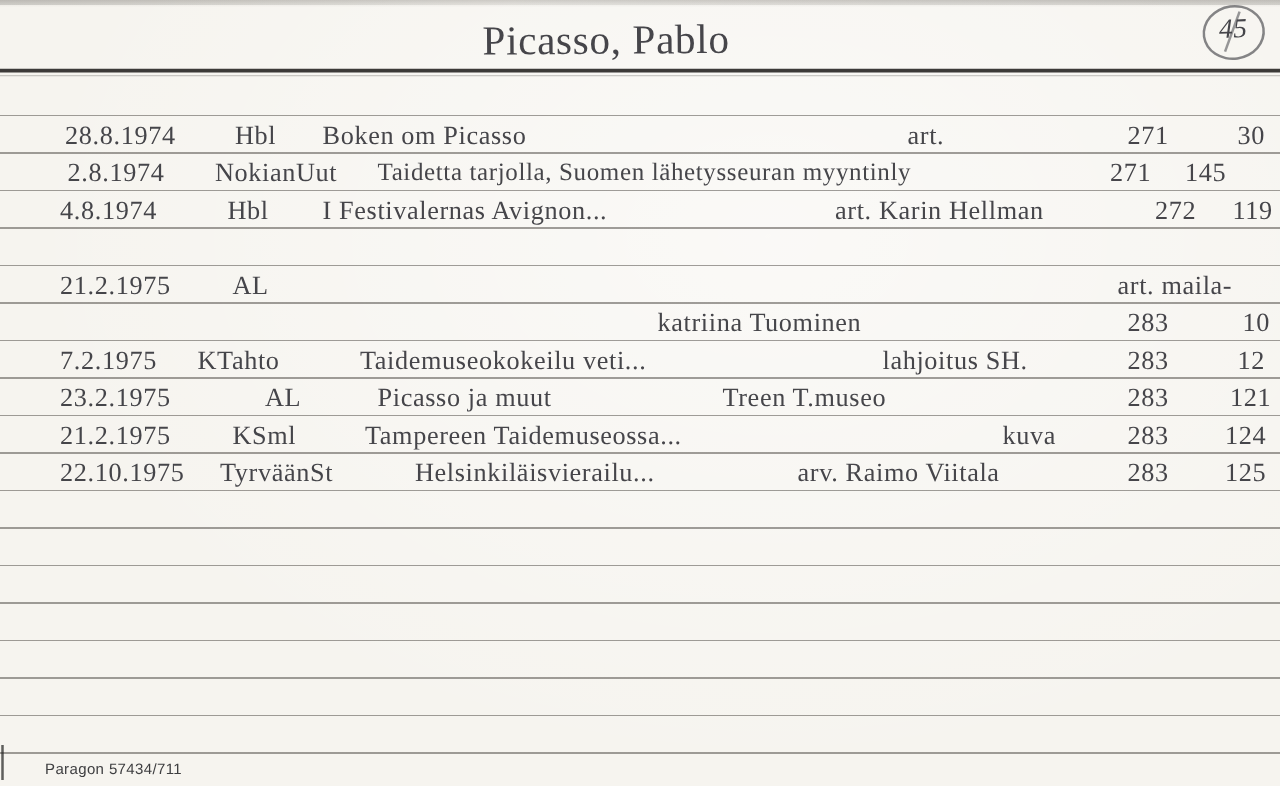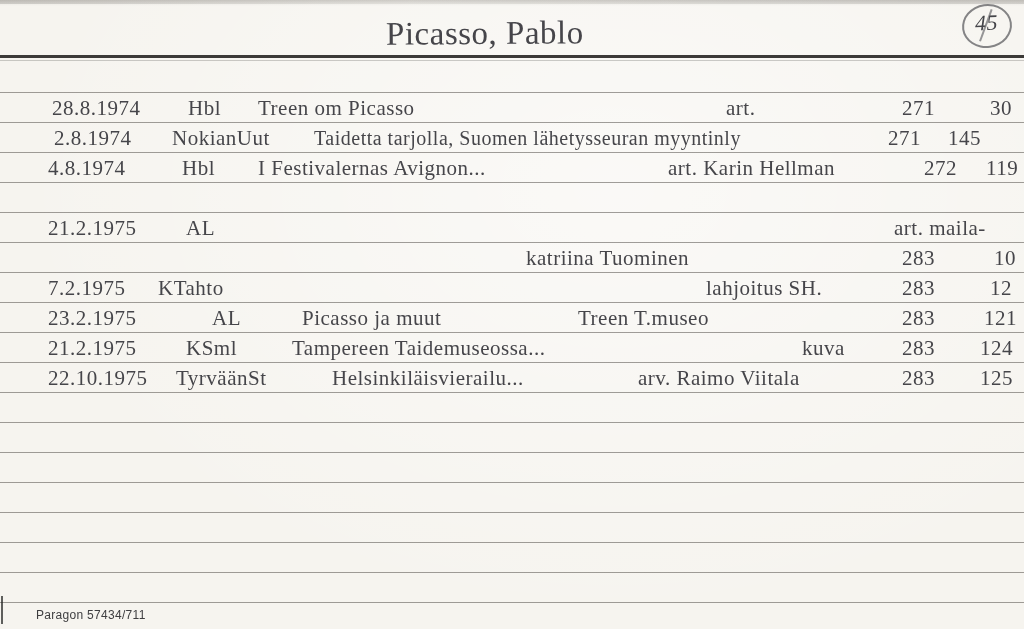--- a/index.html
+++ b/index.html
@@ -68,30 +68,30 @@
   <div class="page-badge">
     <div class="num hw">45</div>
     <div class="slash"></div>
   </div>
 
   <div class="rules"></div>
 
   <div class="row hw" style="top:92px">
     <span style="left:6px">28.8.1974</span>
     <span style="left:142px">Hbl</span>
-    <span style="left:212px">Treen om Picasso</span>
+    <span style="left:212px">Boken om Picasso</span>
     <span style="left:680px">art.</span>
     <span style="left:856px">271</span>
     <span style="left:944px">30</span>
   </div>
 
   <div class="row hw" style="top:122px">
     <span style="left:8px">2.8.1974</span>
     <span style="left:126px">NokianUut</span>
-    <span style="left:268px" class="sm">Taidetta tarjolla, Suomen lähetysseuran myyntinly</span>
+    <span style="left:256px" class="sm">Taidetta tarjolla, Suomen lähetysseuran myyntinly</span>
     <span style="left:842px">271</span>
     <span style="left:902px">145</span>
   </div>
 
   <div class="row hw" style="top:152px">
     <span style="left:2px">4.8.1974</span>
     <span style="left:136px">Hbl</span>
     <span style="left:212px">I Festivalernas Avignon...</span>
     <span style="left:622px">art. Karin Hellman</span>
     <span style="left:878px">272</span>
@@ -106,20 +106,21 @@
 
   <div class="row hw" style="top:242px">
     <span style="left:480px">katriina Tuominen</span>
     <span style="left:856px">283</span>
     <span style="left:948px">10</span>
   </div>
 
   <div class="row hw" style="top:272px">
     <span style="left:2px">7.2.1975</span>
     <span style="left:112px">KTahto</span>
+    <span style="left:242px">Taidemuseokokeilu veti...</span>
     <span style="left:660px">lahjoitus SH.</span>
     <span style="left:856px">283</span>
     <span style="left:944px">12</span>
   </div>
 
   <div class="row hw" style="top:302px">
     <span style="left:2px">23.2.1975</span>
     <span style="left:166px">AL</span>
     <span style="left:532px">Treen T.museo</span>
     <span style="left:256px">Picasso ja muut</span>

